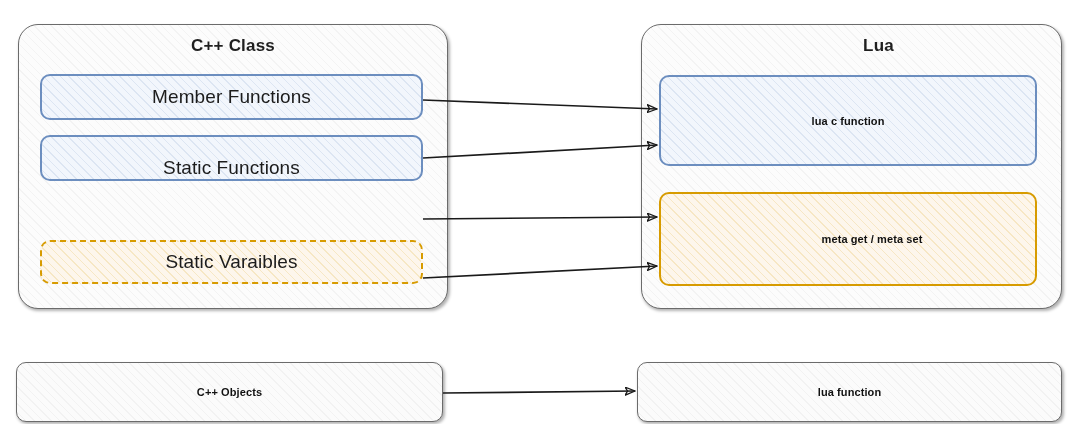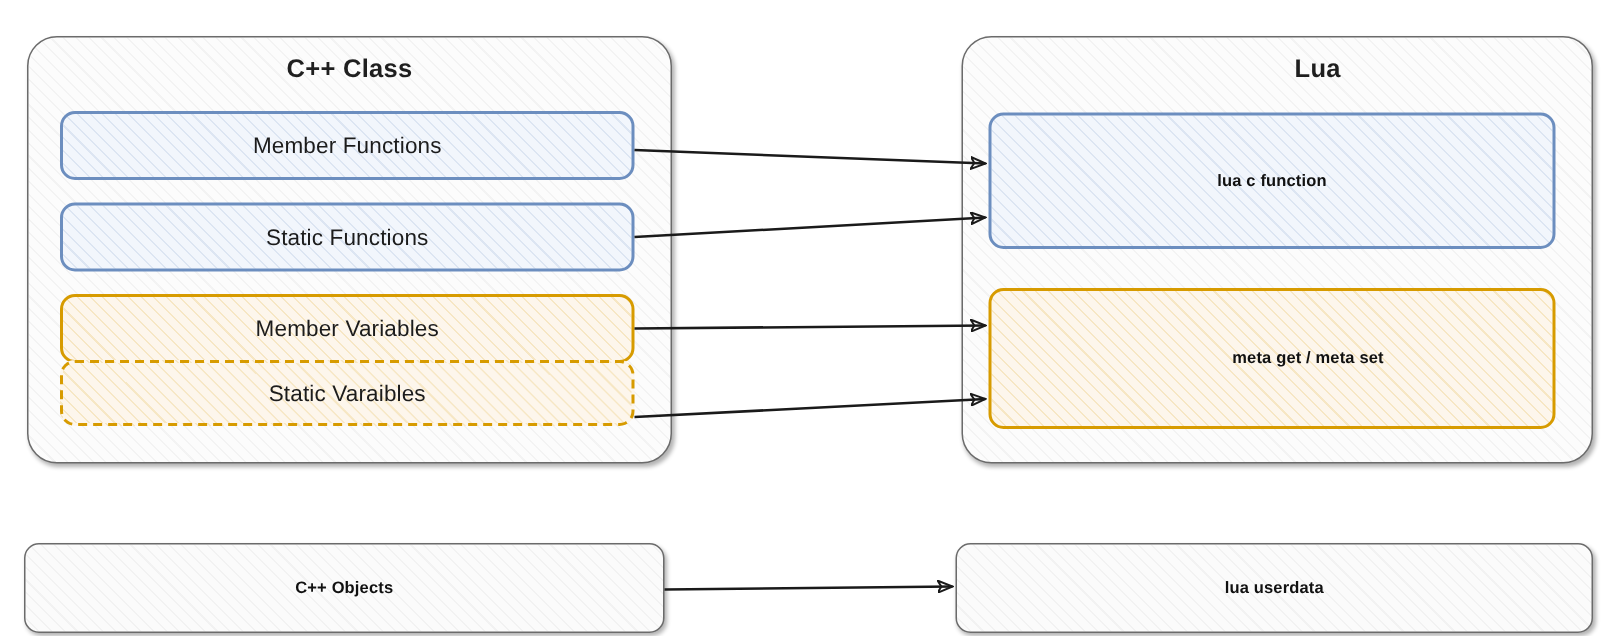--- a/index.html
+++ b/index.html
@@ -86,21 +86,21 @@
     position: absolute;
     text-align: center;
     font-weight: bold;
     font-size: 17px;
     color: #1f1f1f;
     letter-spacing: 0.2px;
     white-space: nowrap;
   }
 
   .box-label {
-    font-size: 15px;
+    font-size: 19px;
     color: #1c1c1c;
     white-space: nowrap;
     letter-spacing: 0.1px;
   }
   .box-label.bold {
     font-weight: bold;
     font-size: 11px;
     color: #111111;
   }
 
@@ -119,27 +119,24 @@
 <div id="diagram">
 
   <div class="box container-box" style="left:18px; top:12px; width:430px; height:285px;"></div>
 
   <div class="title-label" style="left:18px; top:24px; width:430px;">C++ Class</div>
 
   <div class="box blue-box" style="left:40px; top:62px; width:383px; height:46px;">
     <span class="box-label">Member Functions</span>
   </div>
 
-  <div class="box blue-box" style="left:40px; top:123px; width:383px; height:46px;">
+  <div class="box blue-box" style="left:40px; top:123px; width:383px; height:46px;align-items:flex-end;">
     <span class="box-label">Static Functions</span>
   </div>
 
-  <div class="box orange-box" style="left:40px; top:184px; width:383px; height:46px;">
-    <span class="box-label">Member Variables</span>
-  </div>
 
   <div class="box orange-box dashed" style="left:40px; top:228px; width:383px; height:44px;">
     <span class="box-label">Static Varaibles</span>
   </div>
 
   <div class="box container-box" style="left:641px; top:12px; width:421px; height:285px;"></div>
 
   <div class="title-label" style="left:668px; top:24px; width:421px;">Lua</div>
 
   <div class="box blue-box" style="left:659px; top:63px; width:378px; height:91px;">
@@ -148,21 +145,21 @@
 
   <div class="box orange-box" style="left:659px; top:180px; width:378px; height:94px;padding-left:48px;">
     <span class="box-label bold">meta get / meta set</span>
   </div>
 
   <div class="box plain-box" style="left:16px; top:350px; width:427px; height:60px;">
     <span class="box-label bold">C++ Objects</span>
   </div>
 
   <div class="box plain-box" style="left:637px; top:350px; width:425px; height:60px;">
-    <span class="box-label bold">lua userdata</span>
+    <span class="box-label bold">lua function</span>
   </div>
 
   <svg class="links" viewBox="0 0 1080 424" xmlns="http://www.w3.org/2000/svg">
     <defs>
       <marker id="ah" markerWidth="11" markerHeight="9" refX="10" refY="4.5" orient="auto" markerUnits="userSpaceOnUse">
         <path d="M0,0.4 L10,4.5 L0,8.6 L2.6,4.5 Z" fill="none" stroke="#1a1a1a" stroke-width="1.3" stroke-linejoin="miter"></path>
       </marker>
     </defs>
 
     <g fill="none" stroke="#1a1a1a" stroke-width="1.7">

